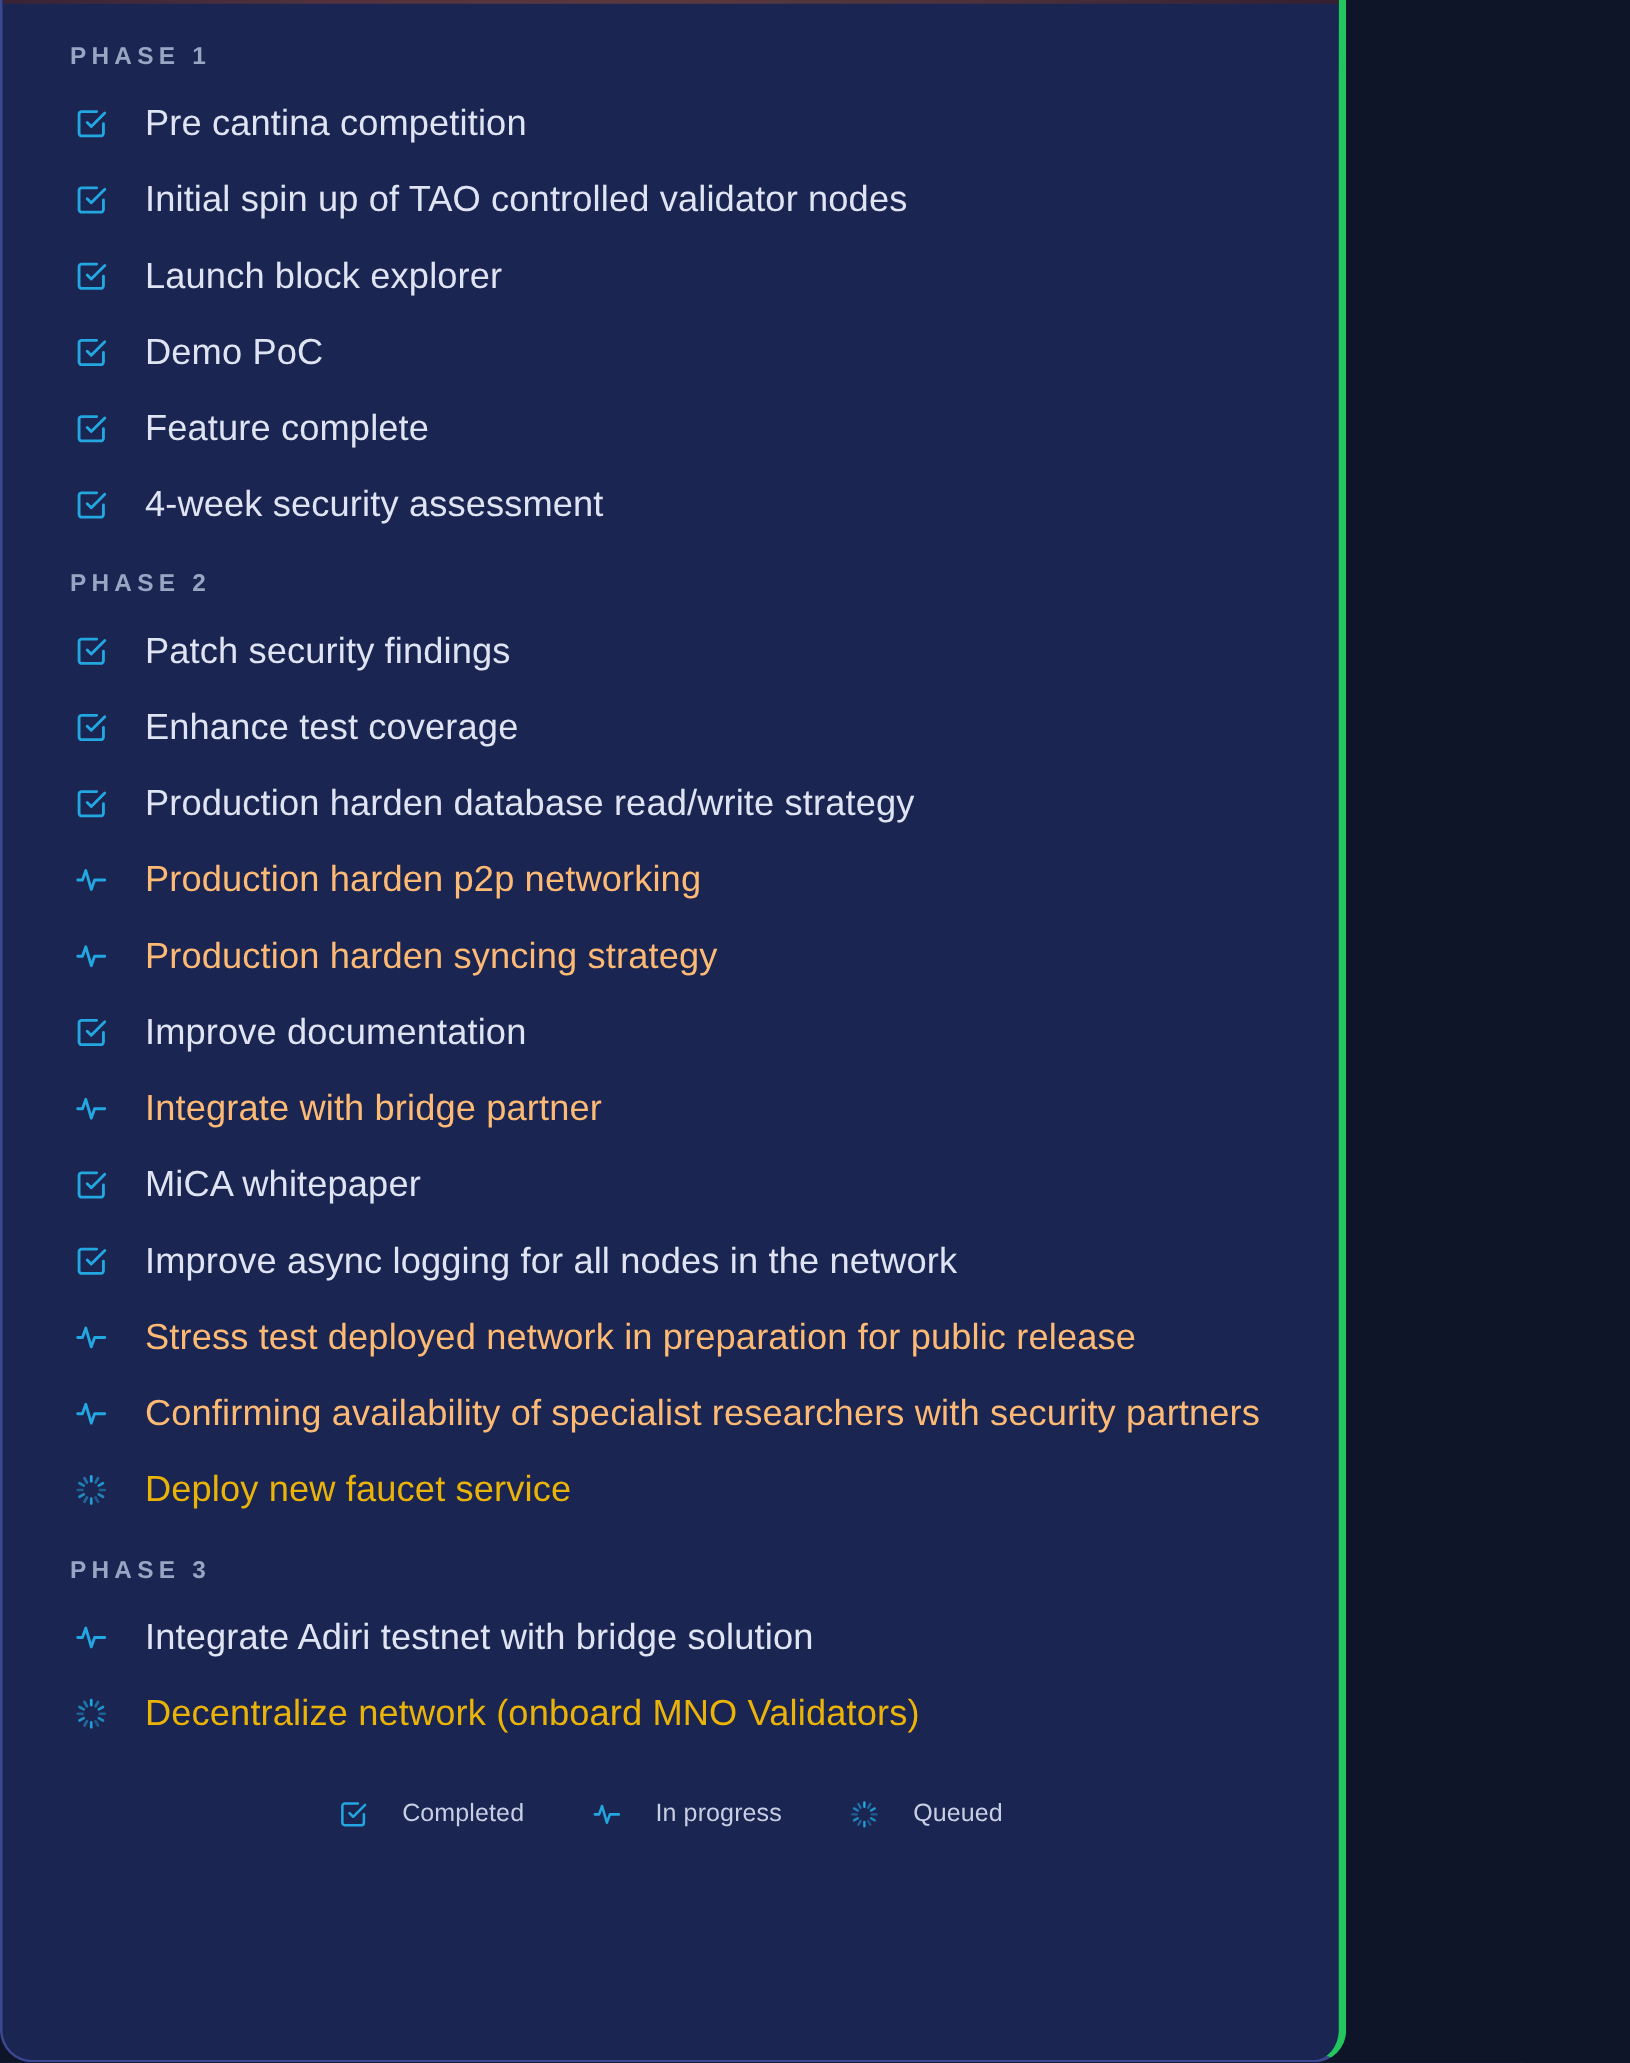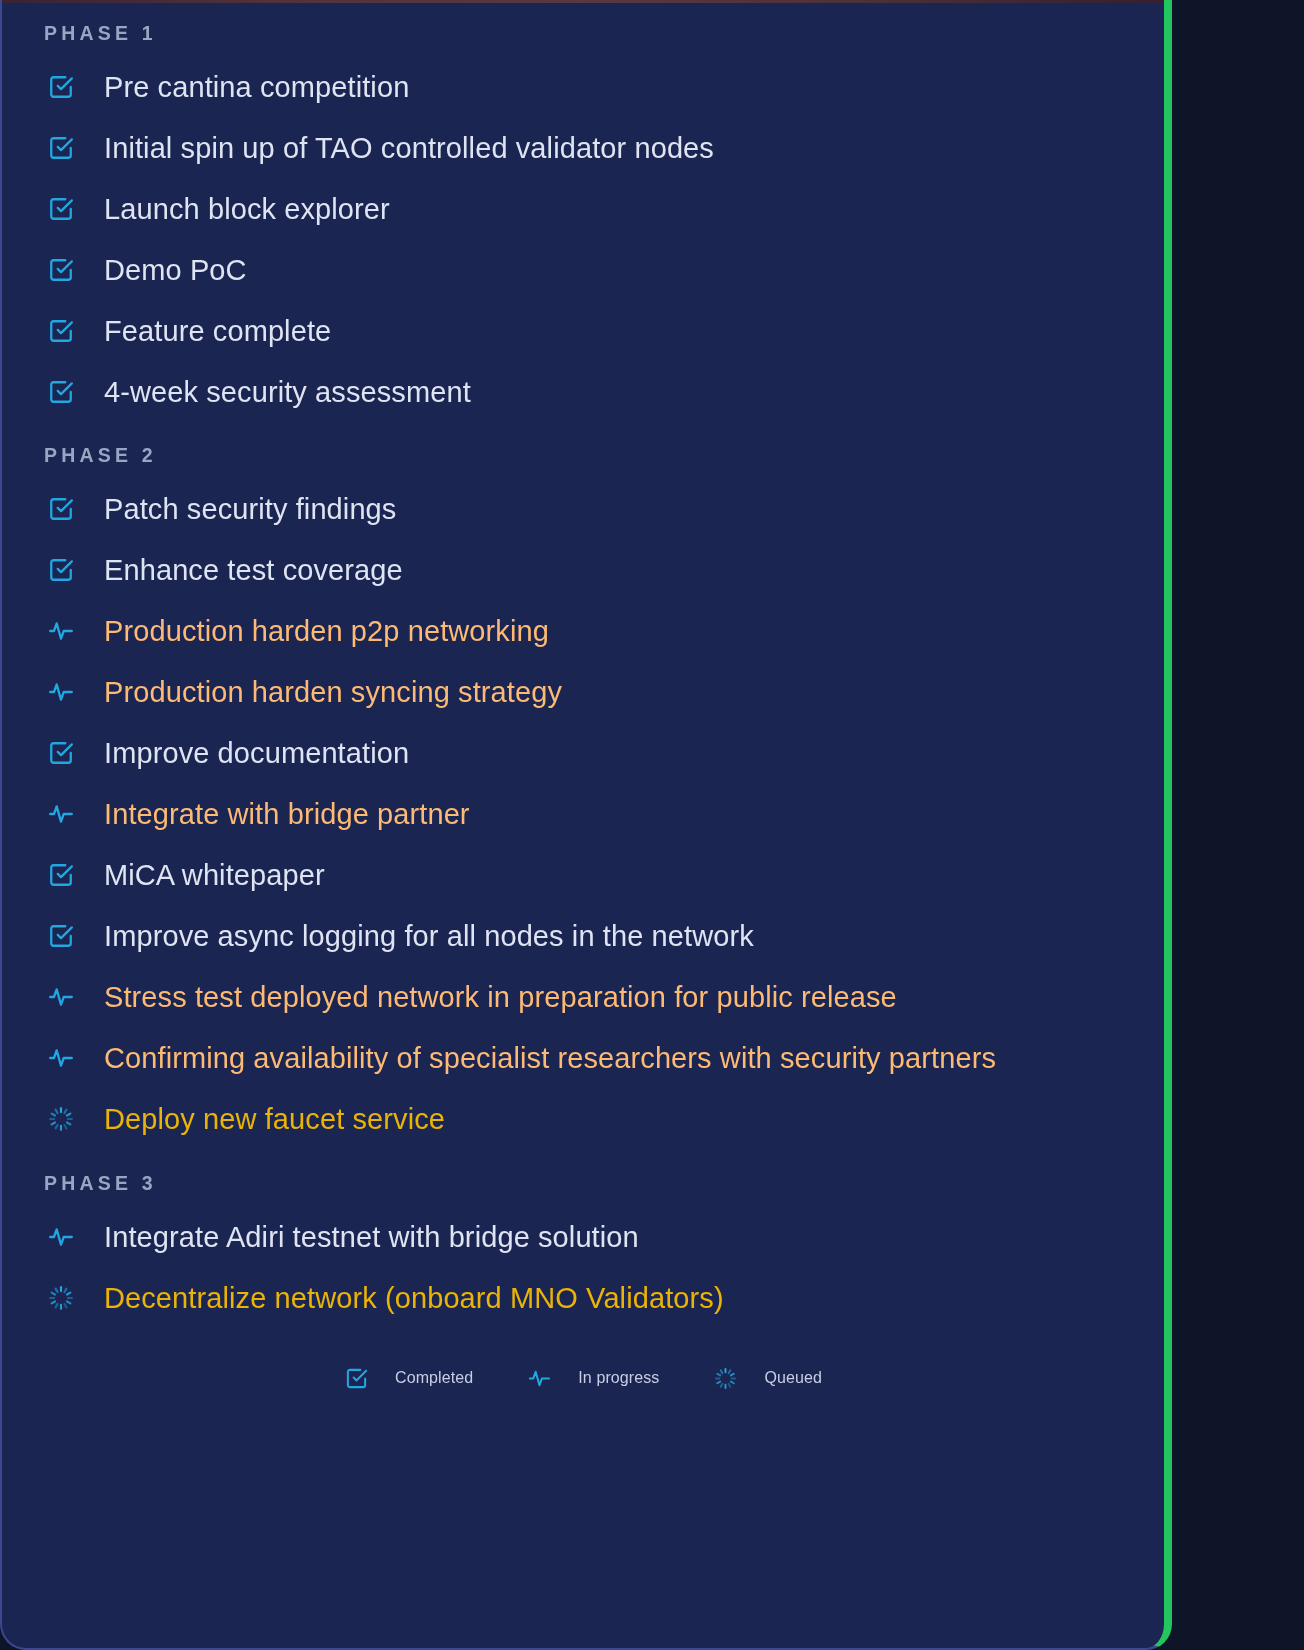--- a/index.html
+++ b/index.html
@@ -11,30 +11,30 @@
     width: 1304px;
     height: 1650px;
     overflow: hidden;
     font-family: "Liberation Sans", sans-serif;
   }
 
   
   #roadmap-panel {
     position: relative;
     box-sizing: border-box;
-    width: 1172px;
+    width: 1077px;
     height: 1650px;
     background: #1b2552;
     border-bottom-left-radius: 26px;
     border-bottom-right-radius: 26px;
     border-left: 2px solid #3b4790;
-    border-right: 8px solid #22c55e;
+    border-right: 6px solid #22c55e;
     border-bottom: 2px solid #3b4790;
     overflow: hidden;
-    padding: 0;
+    padding: 12px;
   }
   
   #top-hairline {
     position: absolute;
     top: 0; left: 0;
     width: 100%;
     height: 3px;
     background: linear-gradient(90deg, #3a2334 0%, #55333c 25%, #5c3a3e 50%, #4e3039 75%, #35202f 100%);
     opacity: .95;
   }
@@ -109,21 +109,21 @@
   .legend-icon {
     width: 24px;
     height: 24px;
     display: flex;
     align-items: center;
     justify-content: center;
   }
   .legend-icon svg { display: block; overflow: visible; }
   .legend-label {
     color: #c8cfe4;
-    font-size: 16px;
+    font-size: 20px;
     font-weight: 400;
     white-space: nowrap;
     letter-spacing: .1px;
     margin-left: 14px;
   }
 </style>
 </head>
 <body>
 
 <div id="roadmap-panel">
@@ -202,20 +202,29 @@
               <span class="item-label">Patch security findings</span>
             </li>
             <li class="item-row is-completed">
               <span class="item-icon">
                 <svg width="26" height="26" viewBox="0 0 24 24" fill="none" stroke="#23a7e0" stroke-width="2.1" stroke-linecap="round" stroke-linejoin="round">
                   <path d="M9 11l3 3L22 4"></path>
                   <path d="M21 12v7a2 2 0 0 1-2 2H5a2 2 0 0 1-2-2V5a2 2 0 0 1 2-2h11"></path>
                 </svg>
               </span>
               <span class="item-label">Enhance test coverage</span>
+            </li>
+            <li class="item-row is-completed">
+              <span class="item-icon">
+                <svg width="26" height="26" viewBox="0 0 24 24" fill="none" stroke="#23a7e0" stroke-width="2.1" stroke-linecap="round" stroke-linejoin="round">
+                  <path d="M9 11l3 3L22 4"></path>
+                  <path d="M21 12v7a2 2 0 0 1-2 2H5a2 2 0 0 1-2-2V5a2 2 0 0 1 2-2h11"></path>
+                </svg>
+              </span>
+              <span class="item-label">Production harden database read/write strategy</span>
             </li>
             <li class="item-row is-inprogress is-emphasised">
               <span class="item-icon">
                 <svg width="26" height="26" viewBox="0 0 24 24" fill="none" stroke="#23a7e0" stroke-width="2.1" stroke-linecap="round" stroke-linejoin="round">
                   <path d="M2 12h3.5l2.5-7 4 14 2.5-7H22"></path>
                 </svg>
               </span>
               <span class="item-label">Production harden p2p networking</span>
             </li>
             <li class="item-row is-inprogress is-emphasised">

